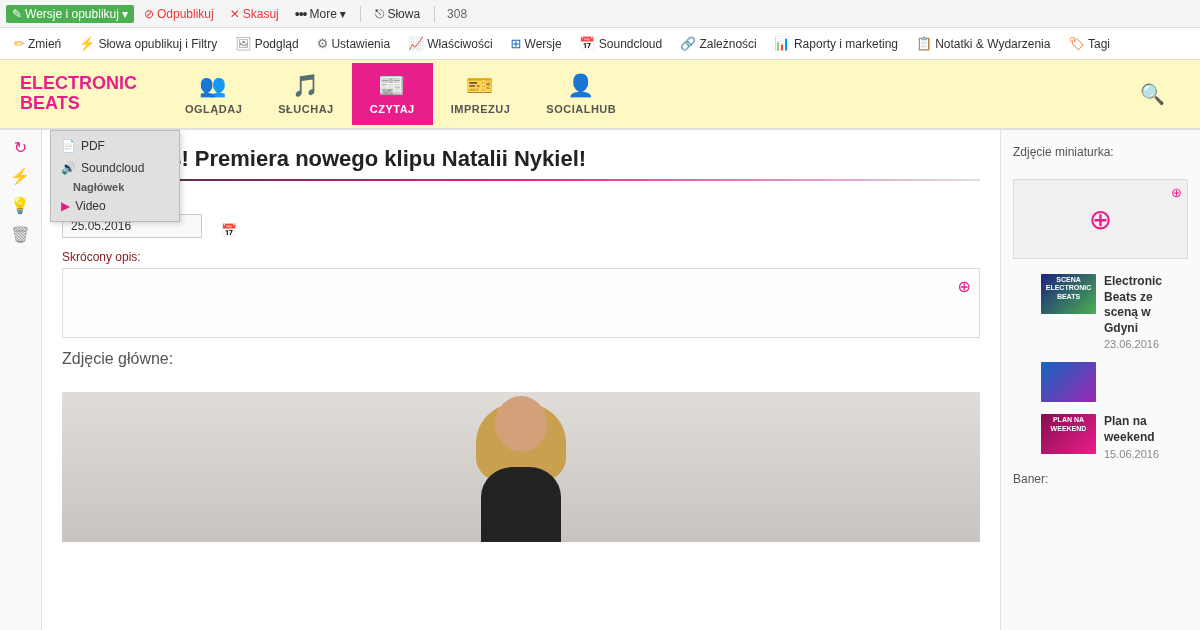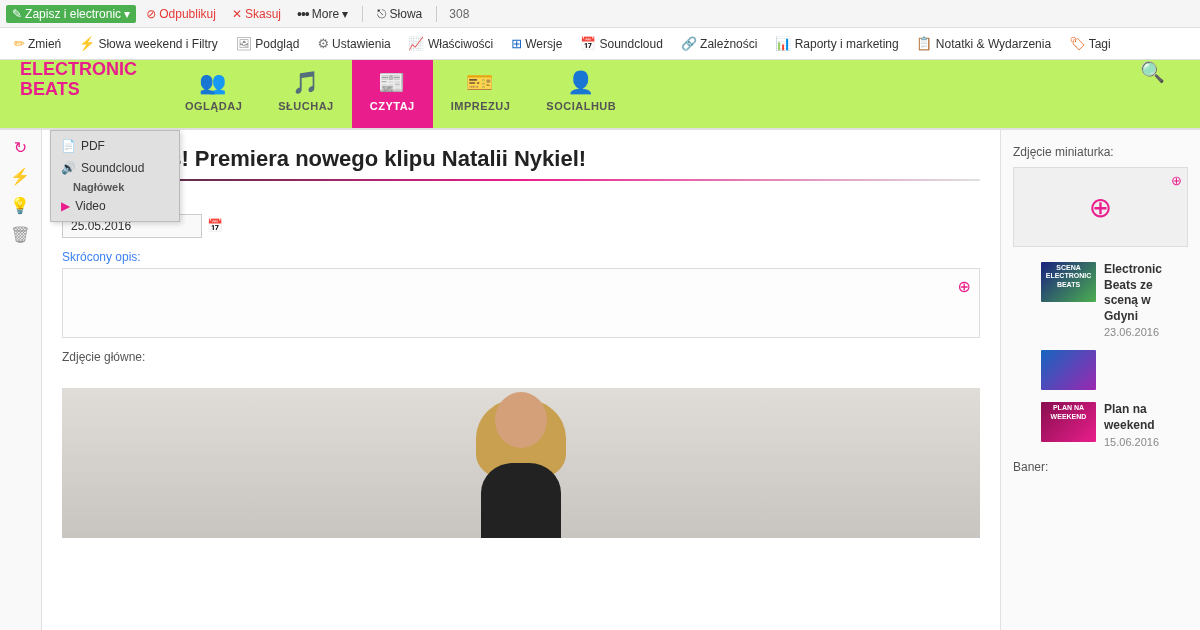--- a/index.html
+++ b/index.html
@@ -41,22 +41,22 @@
     .stbtn-yellow .ico { color: #f9a825; }
     .stbtn-blue .ico { color: #1565c0; }
     .stbtn-gray .ico { color: #555; }
     .stbtn-green .ico { color: #2e7d32; }
     .stbtn-red .ico { color: #c62828; }
     .stbtn-teal .ico { color: #00695c; }
     .stbtn-orange .ico { color: #e65100; }
 
     
     .nav-bar {
-      display: flex; height: 70px;
-      background: #bef264; border-bottom: 2px solid #e0e0e0;
+      display: flex; align-items: center; height: 70px;
+      background: #fef9c3; border-bottom: 2px solid #e0e0e0;
       padding: 0 20px;
     }
     .brand { margin-right: 30px; cursor: pointer; }
     .brand-text { font-size: 18px; font-weight: 900; color: #e91e8c; line-height: 1.1; text-transform: uppercase; }
     .nav-items { display: flex; gap: 0; }
     .nav-item {
       display: flex; flex-direction: column; align-items: center;
       padding: 10px 18px; cursor: pointer; font-size: 11px;
       font-weight: 700; color: #555; text-transform: uppercase;
       letter-spacing: 0.5px; gap: 4px;
@@ -111,56 +111,56 @@
     .article-title {
       font-size: 22px; font-weight: 700; color: #222;
       margin-bottom: 5px; line-height: 1.3;
     }
     .title-underline {
       height: 2px; background: linear-gradient(to right, #333, #e91e8c, #e0e0e0);
       margin-bottom: 15px;
     }
 
     .form-row { margin-bottom: 12px; }
-    .form-label { font-size: 12px; color: #3b82f6; margin-bottom: 4px; }
+    .form-label { font-size: 12px; color: #7f1d1d; margin-bottom: 4px; }
     .form-input {
-      display: flex; align-items: center; gap: 5px;
+      display: flex; align-items: flex-end; gap: 19px;
     }
     .date-input {
       border: 1px solid #ccc; padding: 4px 8px;
       font-size: 12px; color: #333; background: #f9f9f9;
       width: 140px;
     }
     .cal-icon { color: #888; cursor: pointer; }
 
     .textarea-wrapper {
       position: relative; border: 1px solid #ddd;
       background: #fdfdfd; margin-top: 4px;
     }
     .desc-textarea {
       width: 100%; min-height: 65px; border: none;
       outline: none; padding: 8px; font-size: 12px;
       background: transparent; resize: none; color: #333;
     }
     .textarea-corner { position: absolute; top: 8px; right: 8px; color: #e91e8c; font-size: 16px; }
 
-    .section-label { font-size: 12px; color: #555; margin-bottom: 24px; }
+    .section-label { font-size: 16px; color: #555; margin-bottom: 24px; }
     .main-image-placeholder {
       width: 100%; height: 150px; background: linear-gradient(to bottom, #e8e8e8 0%, #c0c0c0 100%);
       display: flex; align-items: center; justify-content: center;
       position: relative; overflow: hidden;
     }
 
     
     .right-sidebar {
       width: 200px; padding: 15px 12px;
       background: #fafafa; border-left: 1px solid #e0e0e0;
       overflow-y: auto;
     }
-    .rs-label { font-size: 12px; color: #555; margin-bottom: 8px; }
+    .rs-label { font-size: 12px; color: #555; margin-bottom: 20px; }
     .rs-thumbnail-box {
       width: 100%; height: 80px; background: #f0f0f0;
       border: 1px solid #ddd; margin-bottom: 15px;
       display: flex; align-items: center; justify-content: center;
       position: relative;
     }
     .thumb-target { color: #e91e8c; font-size: 28px; }
     .thumb-corner { position: absolute; top: 5px; right: 5px; color: #e91e8c; font-size: 13px; }
 
     .rs-section-title { font-size: 16px; font-weight: 700; color: #222; margin-bottom: 10px; }
@@ -182,21 +182,21 @@
     .news-date { font-size: 11px; color: #888; }
 
     .rs-banner-label { font-size: 12px; color: #555; margin-top: 5px; }
   </style>
 </head>
 <body>
 
 <div class="top-toolbar">
   <button class="btn btn-publish">
     <span>✎</span>
-    <span>Zapisz i electronic</span>
+    <span>Wersje i opublikuj</span>
     <span>▾</span>
   </button>
   <button class="btn btn-unpublish">
     <span style="color:#e53935">⊘</span>
     <span>Odpublikuj</span>
   </button>
   <button class="btn btn-delete">
     <span style="color:#e53935">✕</span>
     <span>Skasuj</span>
   </button>
@@ -214,21 +214,21 @@
   <span class="page-num">308</span>
 </div>
 
 <div class="second-toolbar">
   <button class="stbtn stbtn-yellow">
     <span class="ico" style="color:#f9a825">✏</span>
     <span>Zmień</span>
   </button>
   <button class="stbtn stbtn-yellow">
     <span class="ico" style="color:#f9a825">⚡</span>
-    <span>Słowa weekend i Filtry</span>
+    <span>Słowa opublikuj i Filtry</span>
   </button>
   <button class="stbtn stbtn-blue">
     <span class="ico" style="color:#888">🖼</span>
     <span>Podgląd</span>
   </button>
   <button class="stbtn stbtn-gray">
     <span class="ico" style="color:#777">⚙</span>
     <span>Ustawienia</span>
   </button>
   <button class="stbtn stbtn-green">

